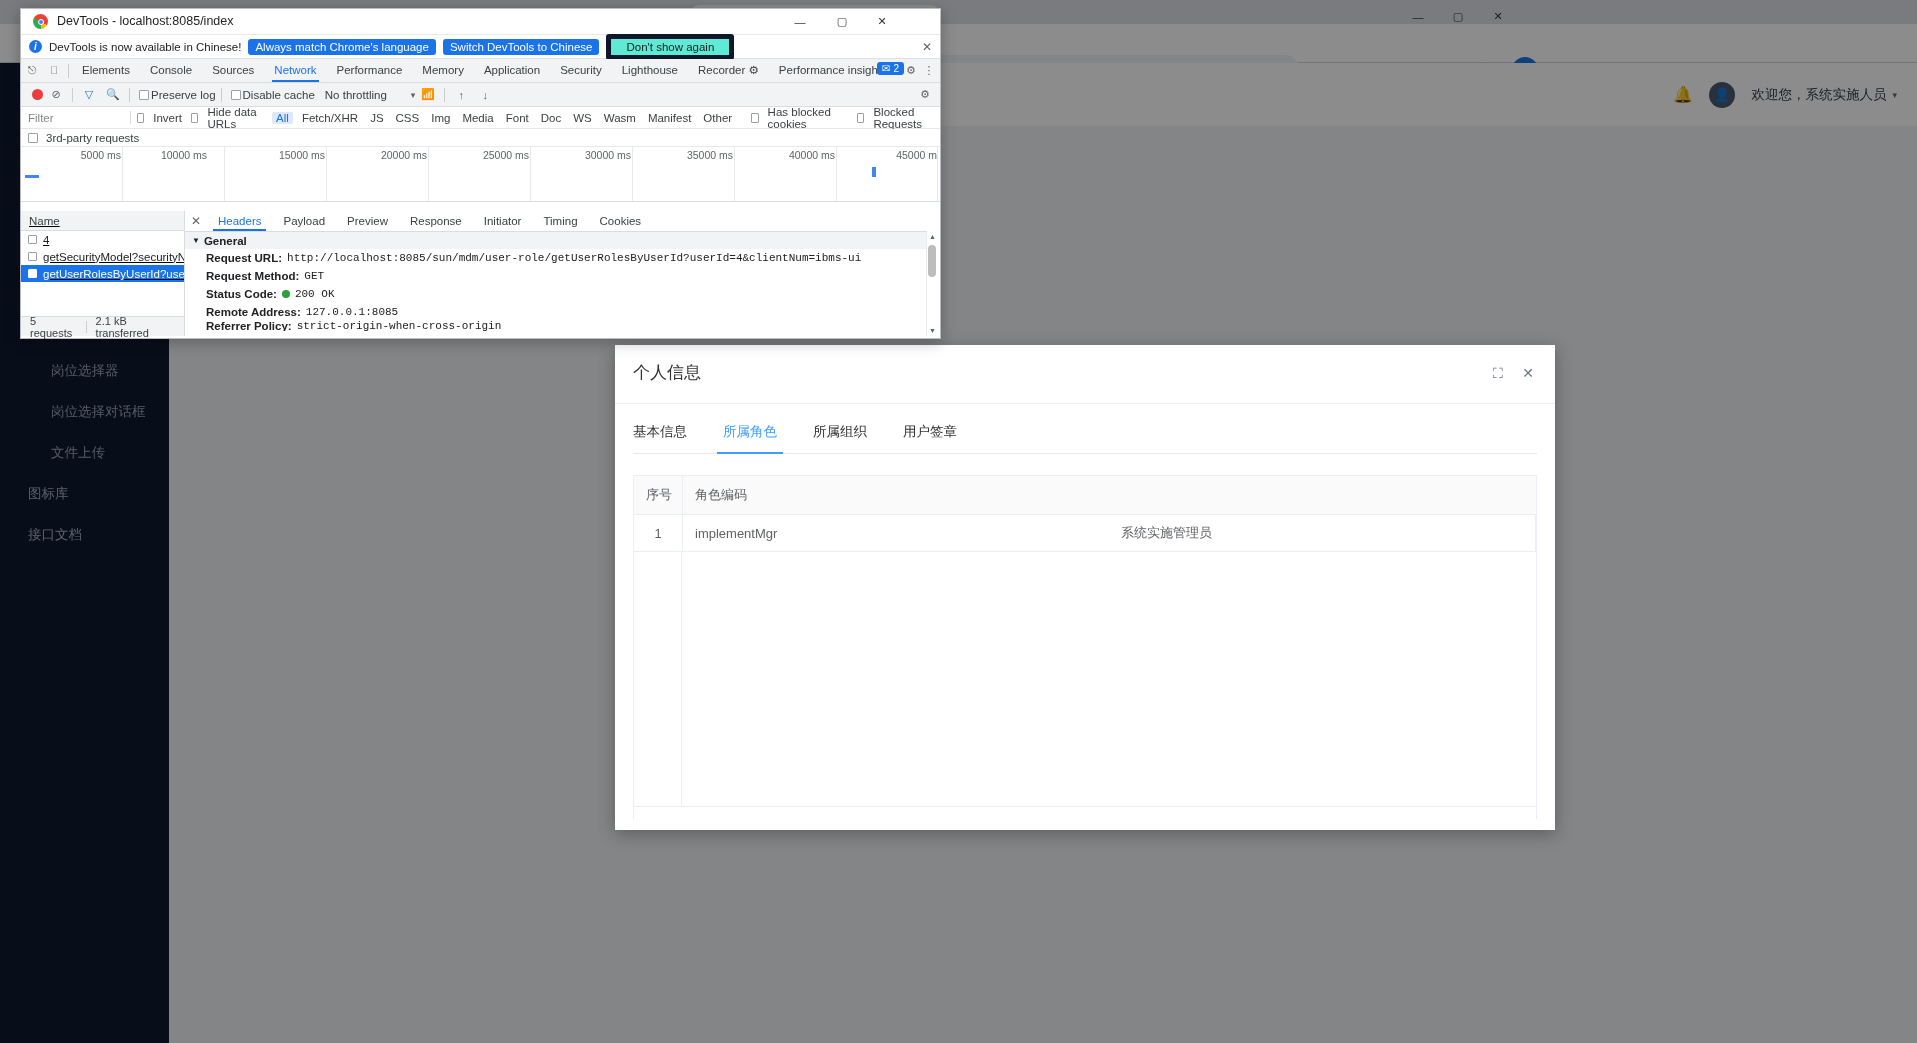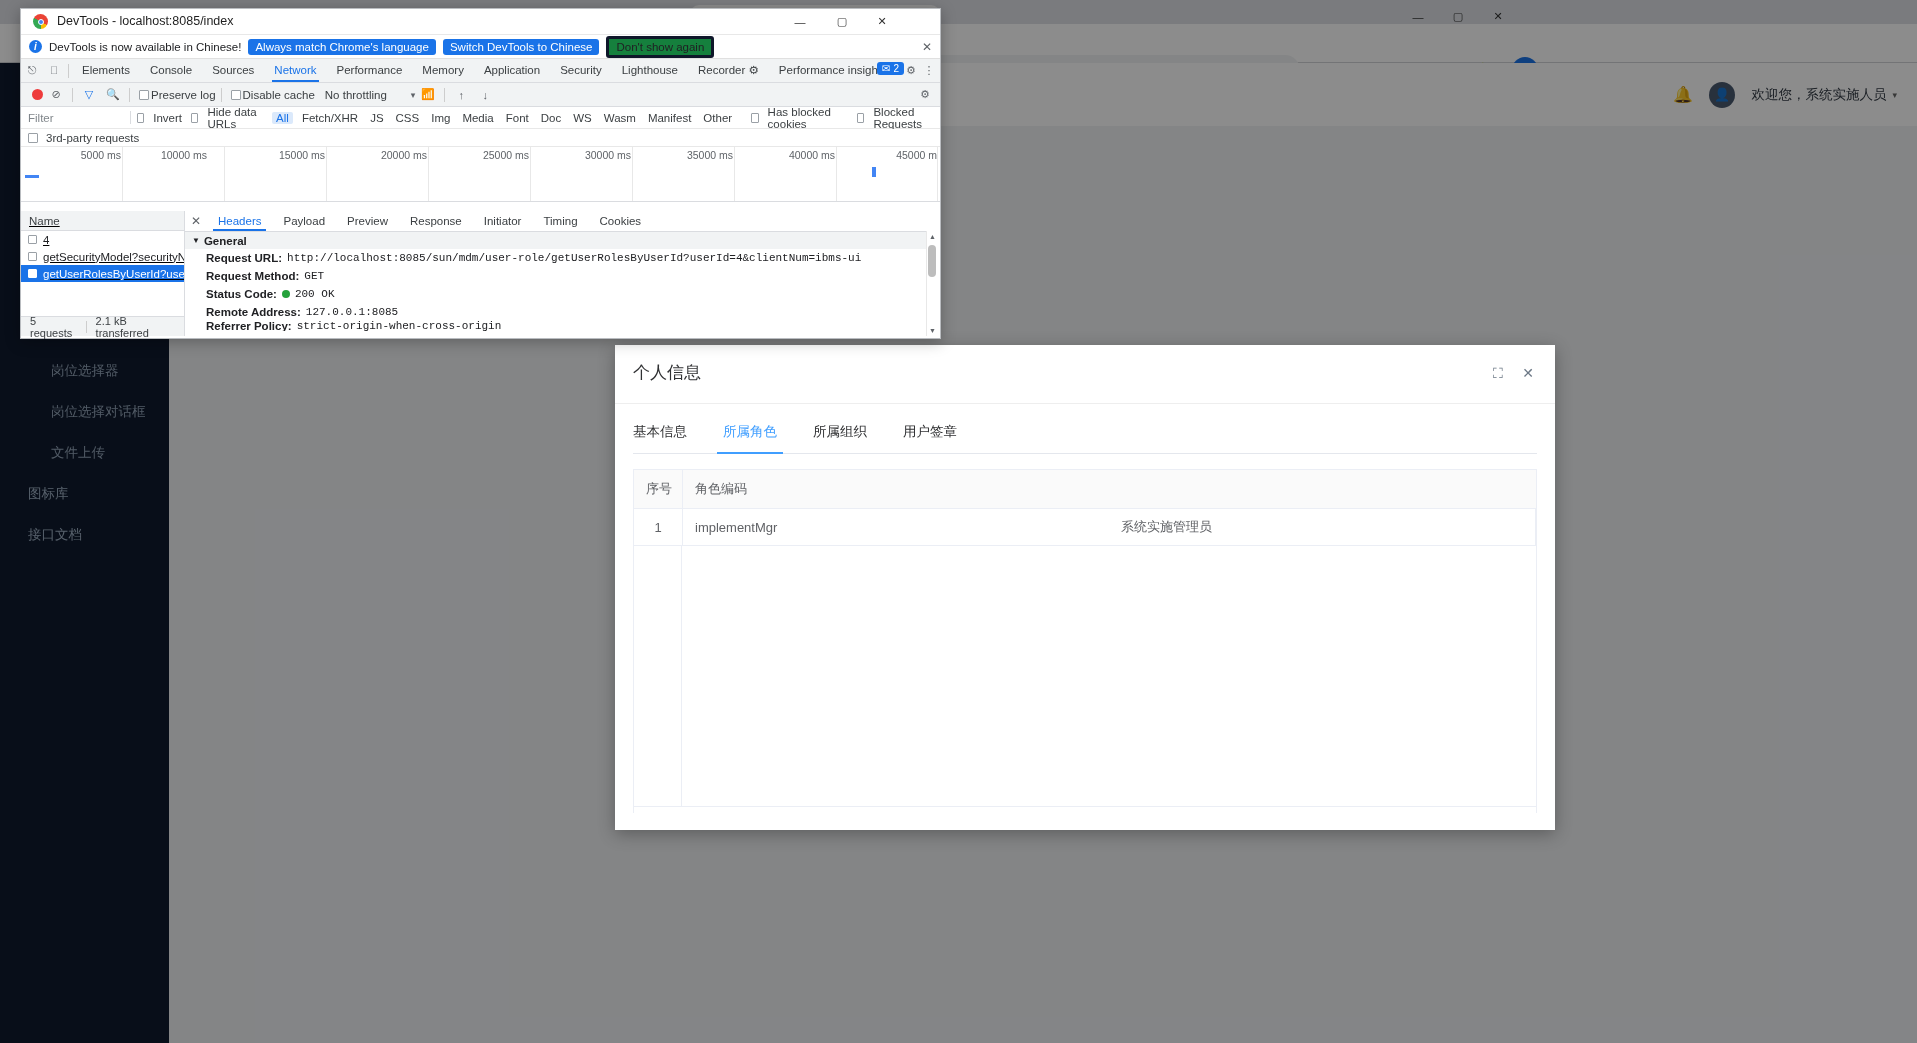--- a/index.html
+++ b/index.html
@@ -62,21 +62,21 @@
   #modal-title{position:absolute;left:18px;top:16px;font-size:17px;color:#303133;}
   .modal-ico{position:absolute;top:19px;width:18px;height:18px;display:flex;align-items:center;justify-content:center;color:#6b7785;font-size:14px;cursor:pointer;}
 
   #modal-tabs{position:absolute;left:18px;top:66px;width:904px;height:42px;border-bottom:1px solid #e4e7ed;display:flex;align-items:center;gap:0;}
   .mtab{height:42px;line-height:42px;font-size:13.5px;color:#303133;padding:0 18px;cursor:pointer;position:relative;}
   .mtab:first-child{padding-left:0;}
   .mtab.active{color:#409eff;}
   .mtab.active:after{content:"";position:absolute;left:12px;right:12px;bottom:-1px;height:2px;background:#409eff;}
   .mtab.active:first-child:after{left:0;}
 
-  #role-table{position:absolute;left:18px;top:124px;width:904px;height:344px;border:1px solid #ebeef5;border-bottom:none;box-sizing:border-box;}
+  #role-table{position:absolute;left:18px;top:130px;width:904px;height:344px;border:1px solid #ebeef5;border-bottom:none;box-sizing:border-box;}
   #role-table .thead{display:flex;height:38px;background:#fafafa;border-bottom:1px solid #ebeef5;}
   #role-table .th{font-size:13px;color:#606266;display:flex;align-items:center;padding-left:12px;box-sizing:border-box;}
   #role-table .th.c0{width:49px;border-right:1px solid #ebeef5;}
   #role-table .th.c1{width:427px;border-right:1px solid #ebeef5;}
   #role-table .th.c2{flex:1;}
   #role-table .trow{display:flex;height:36px;border-bottom:1px solid #ebeef5;background:#fff;}
   #role-table .td{font-size:13px;color:#606266;display:flex;align-items:center;padding-left:12px;box-sizing:border-box;}
   #role-table .td.c0{width:49px;border-right:1px solid #ebeef5;justify-content:center;padding-left:0;}
   #role-table .td.c1{width:427px;border-right:1px solid #ebeef5;}
   #role-table .td.c2{flex:1;}
@@ -94,21 +94,21 @@
   #chrome-logo{position:absolute;left:12px;top:5px;width:15px;height:15px;border-radius:50%;
     background:conic-gradient(#ea4335 0 33%, #fbbc05 33% 50%, #34a853 50% 83%, #ea4335 83% 100%);
     display:flex;align-items:center;justify-content:center;}
   #chrome-logo:after{content:"";width:6px;height:6px;border-radius:50%;background:#4285f4;border:1px solid #fff;box-sizing:border-box;}
   .wbtn{position:absolute;top:0;width:40px;height:25px;display:flex;align-items:center;justify-content:center;color:#333;font-size:11px;}
 
   #dt-banner{position:relative;height:23px;background:#ffffff;border-bottom:1px solid #e0e0e0;display:flex;align-items:center;padding-left:8px;gap:7px;}
   .banner-i{width:13px;height:13px;border-radius:50%;background:#1a73e8;color:#fff;font-size:10px;display:flex;align-items:center;justify-content:center;font-style:italic;font-weight:bold;}
   .banner-txt{font-size:11.5px;color:#202124;}
   .banner-btn-blue{background:#1a73e8;color:#fff;font-size:11.5px;padding:2px 7px;border-radius:3px;white-space:nowrap;}
-  .banner-btn-white{background:#15803d;color:#202124;font-size:11.5px;padding:2px 7px;border-radius:3px;border:3px solid #0f172a;white-space:nowrap;}
+  .banner-btn-white{background:#5eead4;color:#202124;font-size:11.5px;padding:2px 15px;border-radius:3px;border:5px solid #0f172a;white-space:nowrap;}
   .banner-x{position:absolute;right:8px;top:5px;font-size:12px;color:#5f6368;}
 
   #dt-tabs{position:relative;height:23px;background:#f1f3f4;border-bottom:1px solid #dadce0;display:flex;align-items:center;}
   .dtool{width:22px;height:22px;display:flex;align-items:center;justify-content:center;color:#5f6368;font-size:11px;}
   .dsep{width:1px;height:14px;background:#cdcdcd;margin:0 3px;}
   .dtab{font-size:11.5px;color:#3c4043;padding:0 10px;height:23px;line-height:23px;position:relative;white-space:nowrap;}
   .dtab.active{color:#1a73e8;}
   .dtab.active:after{content:"";position:absolute;left:8px;right:8px;bottom:0;height:2px;background:#1a73e8;}
   .dt-badge{background:#1a73e8;color:#fff;font-size:10px;border-radius:3px;padding:1px 5px;display:inline-flex;align-items:center;gap:3px;}
 

